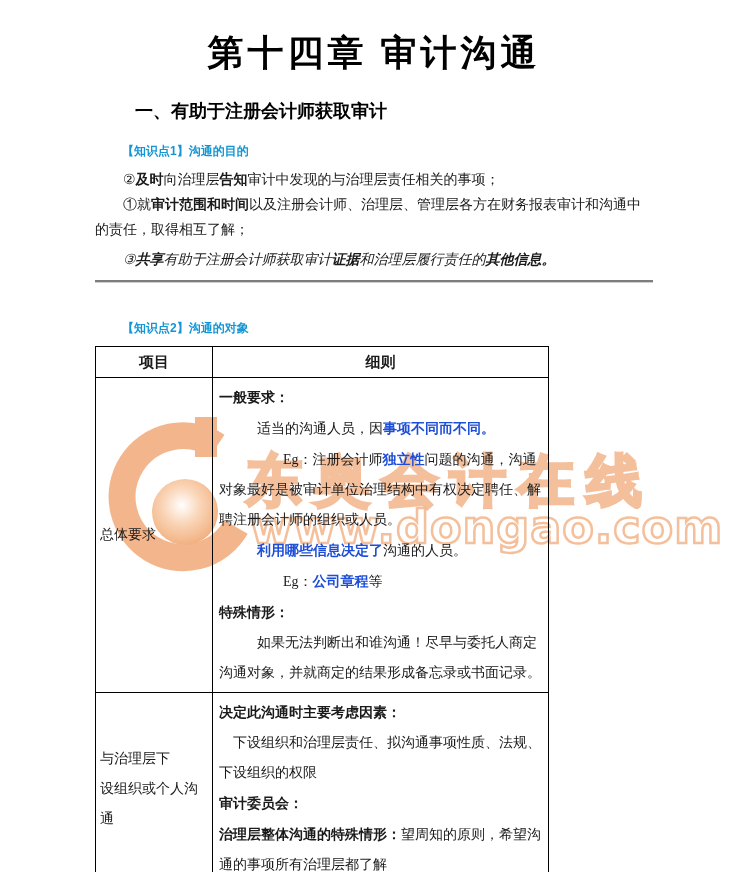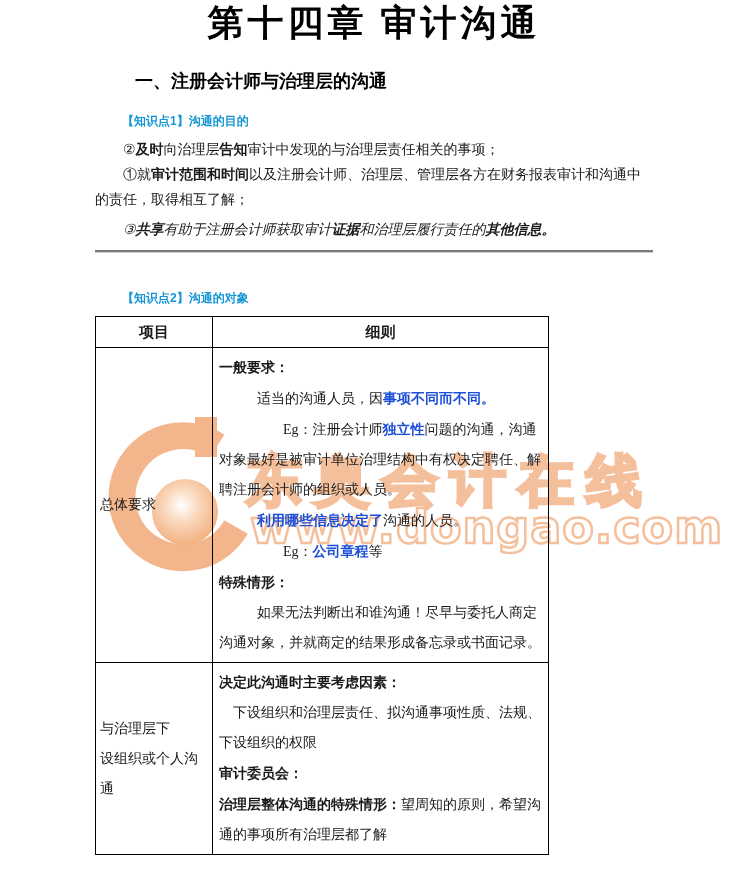--- a/index.html
+++ b/index.html
@@ -1,21 +1,21 @@
 <!DOCTYPE html>
 <html><head>
 <meta charset="utf-8">
 <style>
   html,body{margin:0;padding:0;background:#fff;}
   .page{position:relative;width:748px;height:872px;background:#fff;overflow:hidden;
         font-family:"Liberation Serif",serif;color:#1a1a1a;}
   .content{position:relative;z-index:1;padding:0 95px;}
 
   
-  .doc-title{margin:0;text-align:center;font-size:36px;font-weight:700;
+  .doc-title{margin:0;padding-top:30px;text-align:center;font-size:36px;font-weight:700;
              letter-spacing:4px;font-family:"Liberation Serif",serif;color:#000;line-height:46px;}
 
   
   .section-heading{margin:24px 0 0 40px;font-size:18px;font-weight:700;
                    font-family:"Liberation Sans",sans-serif;color:#000;line-height:22px;}
 
   
   .kp-header{margin:20px 0 0 27px;font-size:12px;font-weight:700;
              font-family:"Liberation Sans",sans-serif;color:#1496d4;line-height:18px;}
   .kp-header.kp2{margin-top:36px;}
@@ -77,21 +77,21 @@
       <circle cx="93" cy="117" r="33" fill="url(#ballGrad)"></circle>
     </svg>
     <div class="wm-brand">东奥会计在线</div>
     <div class="wm-url">www.dongao.com</div>
   </div>
 
   <div class="content">
 
     <h1 class="doc-title">第十四章 审计沟通</h1>
 
-    <h2 class="section-heading">一、注册会计师与治理层的沟通</h2>
+    <h2 class="section-heading">一、有助于注册会计师获取审计</h2>
 
     <div class="kp-header">【知识点1】沟通的目的</div>
 
     <div class="kp-body">
       <p><span>②</span><span class="seg-b">及时</span><span>向治理层</span><span class="seg-b">告知</span><span>审计中发现的与治理层责任相关的事项；</span></p>
       <p><span>①就</span><span class="seg-b">审计范围和时间</span><span>以及注册会计师、治理层、管理层各方在财务报表审计和沟通中的责任，取得相互了解；</span></p>
       <p class="extra-gap"><span>③</span><span class="seg-b">共享</span><span>有助于注册会计师获取审计</span><span class="seg-b">证据</span><span>和治理层履行责任的</span><span class="seg-b">其他信息。</span></p>
     </div>
 
     <div class="rule-divider"></div>

